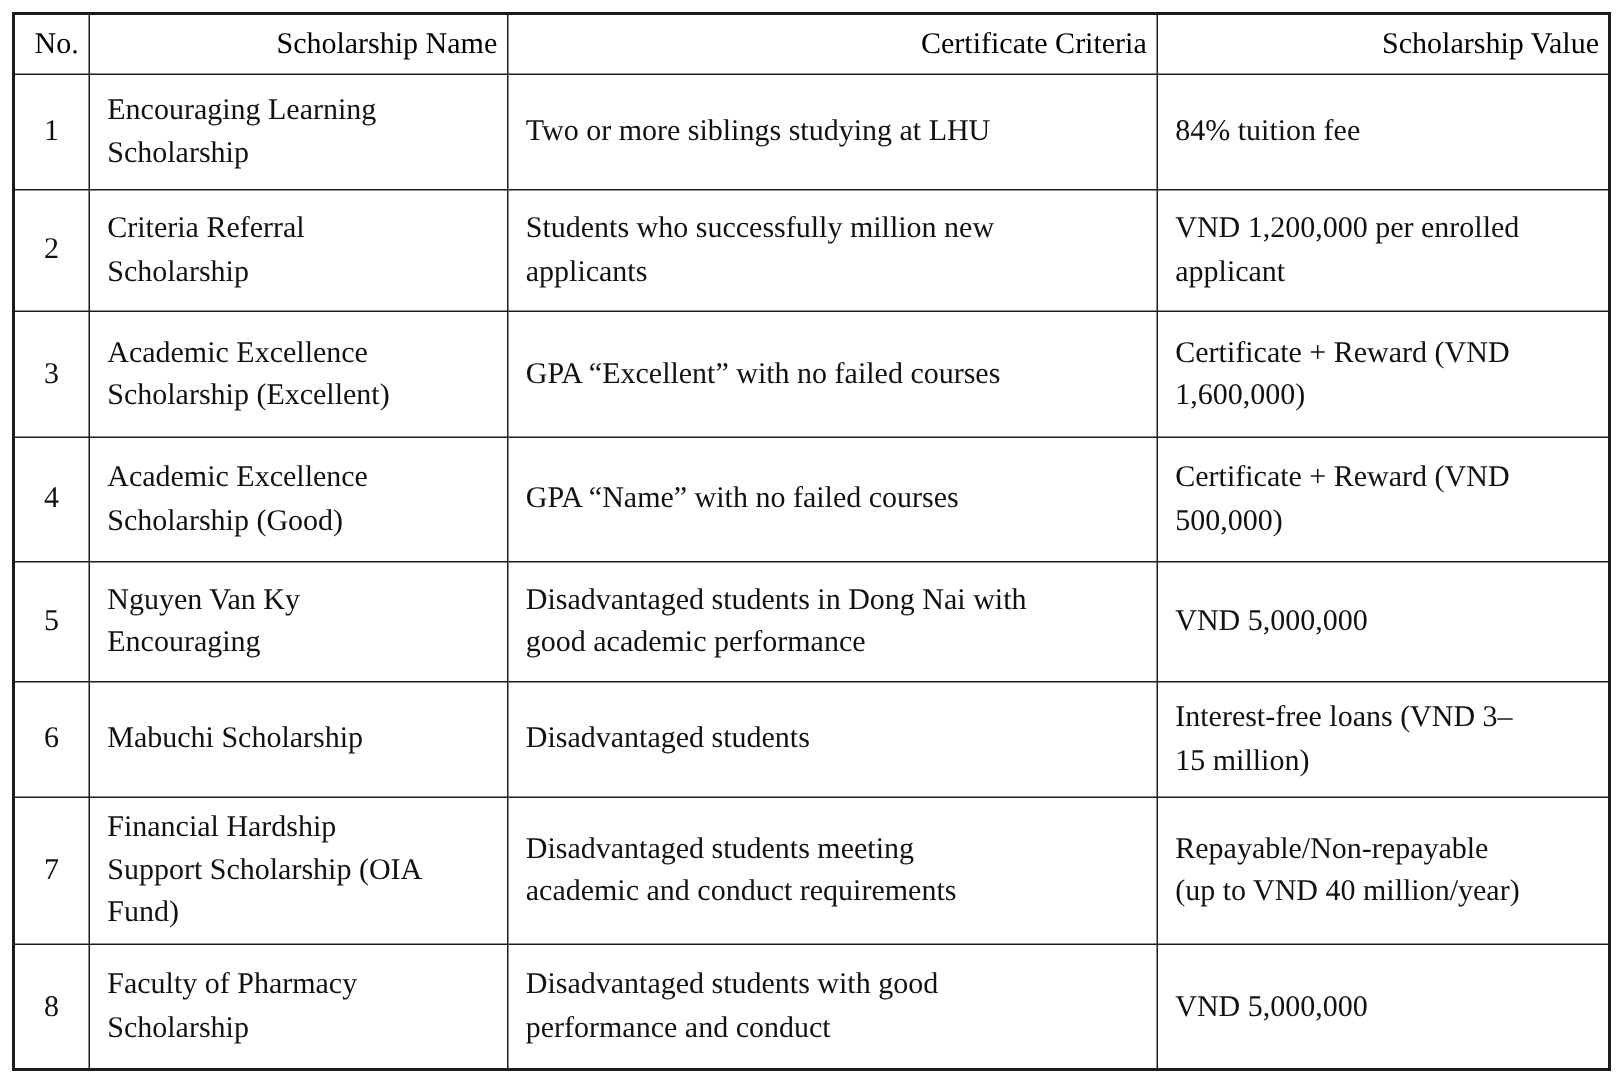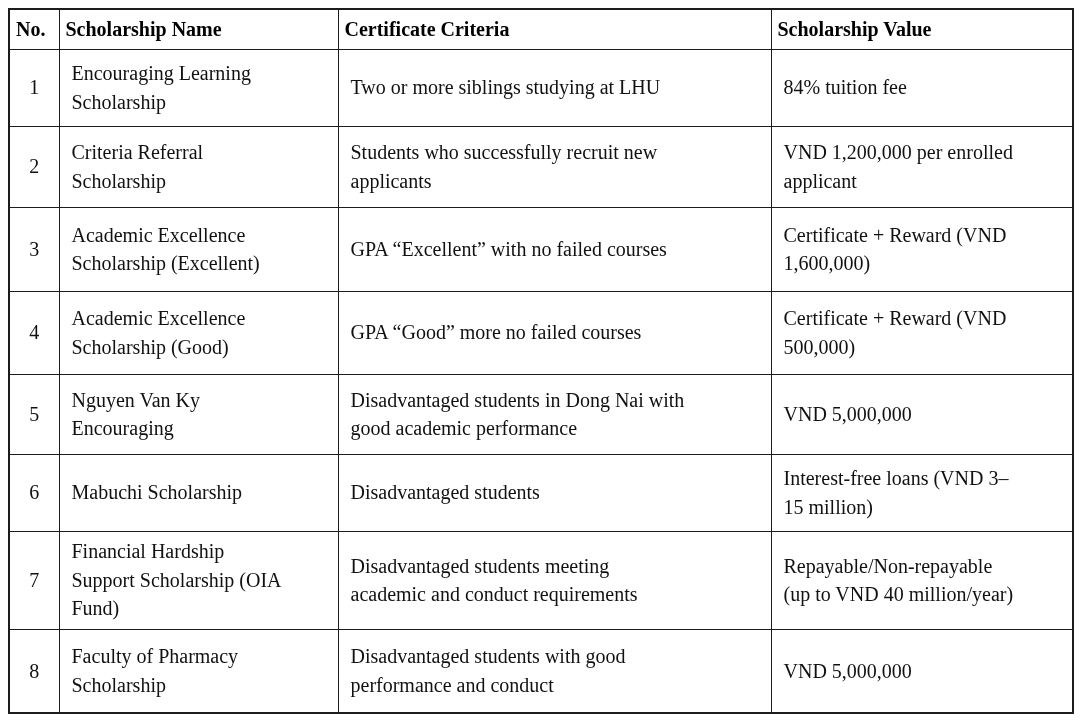--- a/index.html
+++ b/index.html
@@ -25,22 +25,22 @@
   .scholarship-table td {
     border: 1px solid #1c1c1c;
     vertical-align: middle;
     font-size: 20px;
     overflow: hidden;
   }
   .scholarship-table thead tr {
     height: 40px;
   }
   .scholarship-table th {
-    font-weight: bold;
-    text-align: left;
+    font-weight: normal;
+    text-align: right;
     padding: 2px 6px;
     color: #000000;
   }
   .scholarship-table td {
     padding: 4px 12px;
     line-height: 1.42;
     white-space: pre-line;
     text-align: left;
   }
   .scholarship-table td.cell-no {
@@ -86,38 +86,38 @@
         <td class="cell-no">1</td>
         <td class="cell-name">Encouraging Learning
 Scholarship</td>
         <td class="cell-criteria">Two or more siblings studying at LHU</td>
         <td class="cell-value">84% tuition fee</td>
       </tr>
       <tr>
         <td class="cell-no">2</td>
         <td class="cell-name">Criteria Referral
 Scholarship</td>
-        <td class="cell-criteria">Students who successfully recruit new
+        <td class="cell-criteria">Students who successfully million new
 applicants</td>
         <td class="cell-value">VND 1,200,000 per enrolled
 applicant</td>
       </tr>
       <tr>
         <td class="cell-no">3</td>
         <td class="cell-name">Academic Excellence
 Scholarship (Excellent)</td>
         <td class="cell-criteria">GPA “Excellent” with no failed courses</td>
         <td class="cell-value">Certificate + Reward (VND
 1,600,000)</td>
       </tr>
       <tr>
         <td class="cell-no">4</td>
         <td class="cell-name">Academic Excellence
 Scholarship (Good)</td>
-        <td class="cell-criteria">GPA “Good” more no failed courses</td>
+        <td class="cell-criteria">GPA “Name” with no failed courses</td>
         <td class="cell-value">Certificate + Reward (VND
 500,000)</td>
       </tr>
       <tr>
         <td class="cell-no">5</td>
         <td class="cell-name">Nguyen Van Ky
 Encouraging</td>
         <td class="cell-criteria">Disadvantaged students in Dong Nai with
 good academic performance</td>
         <td class="cell-value">VND 5,000,000</td>

